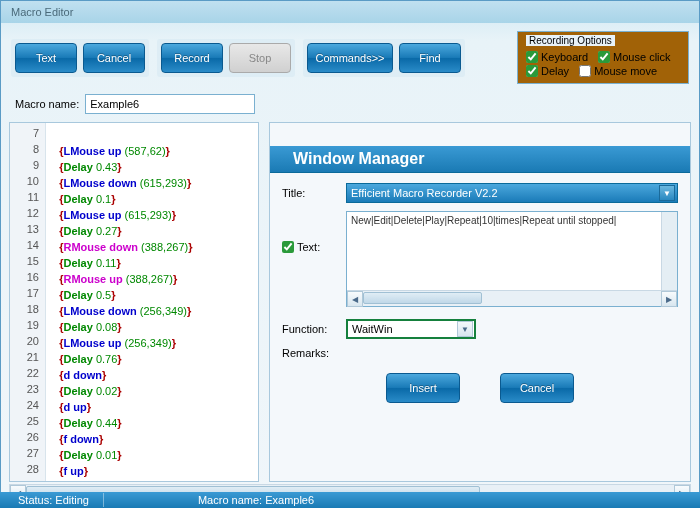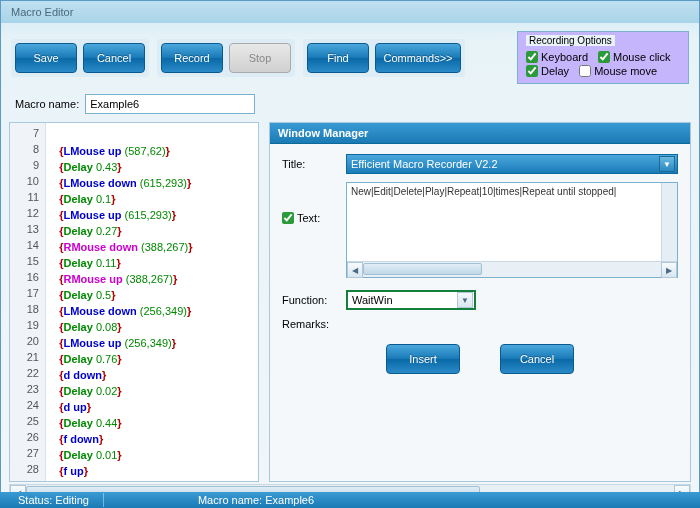--- a/index.html
+++ b/index.html
@@ -2,40 +2,40 @@
 <html><head>
 <meta charset="utf-8">
 <style>
 * { box-sizing: border-box; margin: 0; padding: 0; font-family: Tahoma, Arial, sans-serif; font-size: 11px; }
 body { width: 700px; height: 508px; background: linear-gradient(to bottom, #a0d0e8 0%, #d8ecf5 3%, #e8f3f8 8%, #f0f6fa 100%); border: 1px solid #5a9bc5; overflow: hidden; }
 .titlebar { height: 22px; padding: 4px 10px; color: #4a6a7a; font-size: 12px; background: linear-gradient(to bottom, #c0e0f0, #a8d4e8); }
 .toolbar { display: flex; align-items: center; padding: 8px 10px 4px; gap: 8px; }
 .btn-group { display: flex; gap: 6px; background: rgba(200,225,240,0.3); padding: 4px; border-radius: 3px; }
 .btn { min-width: 62px; height: 30px; background: linear-gradient(to bottom, #4ba8dd 0%, #1a7bb8 48%, #0a6aa8 52%, #2a8bc8 100%); border: 1px solid #0a5a90; border-radius: 4px; color: #fff; cursor: pointer; text-shadow: 0 -1px 0 rgba(0,0,0,0.3); font-size: 11px; display: flex; align-items: center; justify-content: center; }
 .btn.disabled { background: linear-gradient(to bottom, #e8e8e8, #d0d0d0); color: #888; border-color: #aaa; text-shadow: none; }
-.rec-opts { margin-left: auto; border: 1px solid #7ab0d0; background: #c4b5fd; padding: 2px 8px 6px; width: 172px; }
+.rec-opts { margin-left: auto; border: 1px solid #7ab0d0; background: #a16207; padding: 2px 8px 6px; width: 172px; }
 .rec-opts .legend { font-size: 10px; margin-top: -8px; margin-bottom: 3px; background: #e8f2f8; display: inline-block; padding: 0 3px; }
 .rec-row { display: flex; gap: 10px; margin-top: 2px; align-items: flex-end; }
 .cb { display: flex; align-items: center; gap: 3px; font-size: 10px; }
 .cb input { width: 12px; height: 12px; accent-color: #2a9a3a; }
 .macro-name-row { padding: 6px 14px 8px; display: flex; align-items: center; gap: 6px; }
 .macro-name-row input { width: 170px; height: 20px; border: 1px solid #7ab0d0; padding: 2px 4px; background: #fff; font-size: 11px; }
 .main { display: flex; padding: 0 8px; height: 360px; }
 .editor { width: 250px; background: #fff; border: 1px solid #a8c8dd; display: flex; overflow: hidden; font-family: 'Courier New', monospace; font-size: 12px; }
 .gutter { background: #f0f4f8; border-right: 1px solid #d8e4ec; width: 36px; text-align: right; padding: 2px 6px 2px 0; color: #555; line-height: 16px; }
 .code { flex: 1; padding: 20px 4px; line-height: 16px; white-space: pre; overflow: hidden; }
 .code .row { height: 16px; }
 .brace { color: #aa0000; font-weight: bold; }
 .cmd-mouse { color: #0000cc; font-weight: bold; }
 .cmd-rmouse { color: #cc00cc; font-weight: bold; }
 .cmd-delay { color: #008800; font-weight: bold; }
 .cmd-key { color: #0000cc; font-weight: bold; }
 .num { color: #008800; }
 .panel { flex: 1; margin-left: 10px; background: #f4f8fb; border: 1px solid #a8c8dd; display: flex; flex-direction: column; }
-.panel-title { background: linear-gradient(to bottom, #3a9ad4, #1a7ab4); color: #fff; padding: 4px 8px; font-size: 11px; font-weight: bold; border-bottom: 1px solid #0a6a9a; }
+.panel-title { background: linear-gradient(to bottom, #3a9ad4, #1a7ab4); color: #fff; padding: 4px 23px; font-size: 16px; font-weight: bold; border-bottom: 1px solid #0a6a9a; margin-top: 23px; }
 .panel-body { padding: 10px 12px; flex: 1; display: flex; flex-direction: column; }
 .form-row { display: flex; align-items: center; margin-bottom: 8px; gap: 8px; }
 .form-row label { width: 56px; font-size: 11px; }
 .title-select { flex: 1; height: 20px; background: linear-gradient(to bottom, #4ba8dd, #1a7bb8); color: #fff; border: 1px solid #0a6a9a; padding: 1px 4px; font-size: 11px; display: flex; align-items: center; position: relative; }
 .title-select .arrow { position: absolute; right: 2px; width: 16px; height: 16px; background: linear-gradient(to bottom,#6ab8e0,#2a88c0); border: 1px solid #1a6a9a; display: flex; align-items: center; justify-content: center; font-size: 8px; }
 .text-row { display: flex; align-items: flex-start; gap: 8px; margin-bottom: 6px; }
 .text-chk { display: flex; align-items: center; gap: 3px; width: 56px; margin-top: 30px; }
 .text-chk input { accent-color: #2a9a3a; width: 12px; height: 12px; }
 .textarea-wrap { flex: 1; border: 1px solid #7ab0d0; background: #fff; height: 96px; position: relative; }
 .textarea-wrap .content { padding: 3px 4px; font-size: 10px; color: #333; }
@@ -61,30 +61,30 @@
 </style>
 </head>
 <body>
 
 <div class="titlebar">
   <span>Macro Editor</span>
 </div>
 
 <div class="toolbar">
   <div class="btn-group">
-    <button class="btn">Save</button>
+    <button class="btn">Text</button>
     <button class="btn">Cancel</button>
   </div>
   <div class="btn-group">
     <button class="btn">Record</button>
     <button class="btn disabled">Stop</button>
   </div>
   <div class="btn-group">
+    <button class="btn" style="min-width:86px">Commands&gt;&gt;</button>
     <button class="btn">Find</button>
-    <button class="btn" style="min-width:86px">Commands&gt;&gt;</button>
   </div>
   <fieldset class="rec-opts">
     <div class="legend">Recording Options</div>
     <div class="rec-row">
       <label class="cb">
           <input type="checkbox" id="cb-kb" checked="" style="">
           <span>Keyboard</span>
         </label>
       <label class="cb">
           <input type="checkbox" id="cb-mc" checked="" style="">

